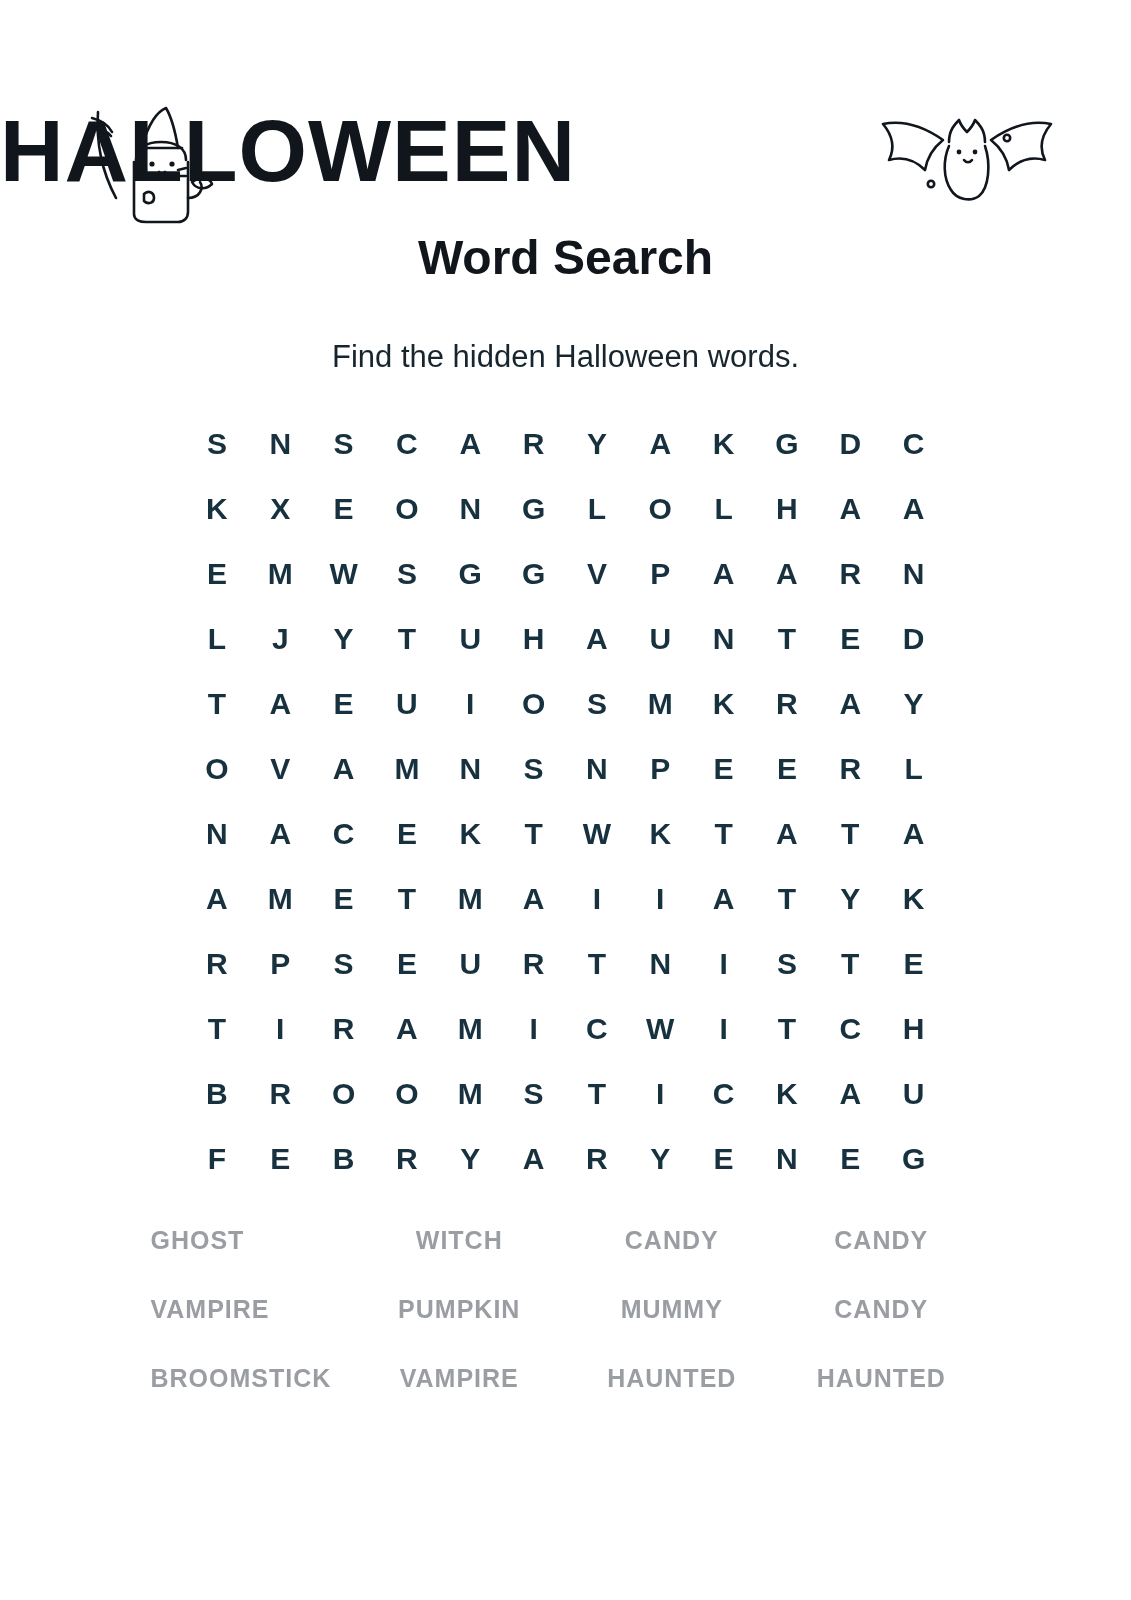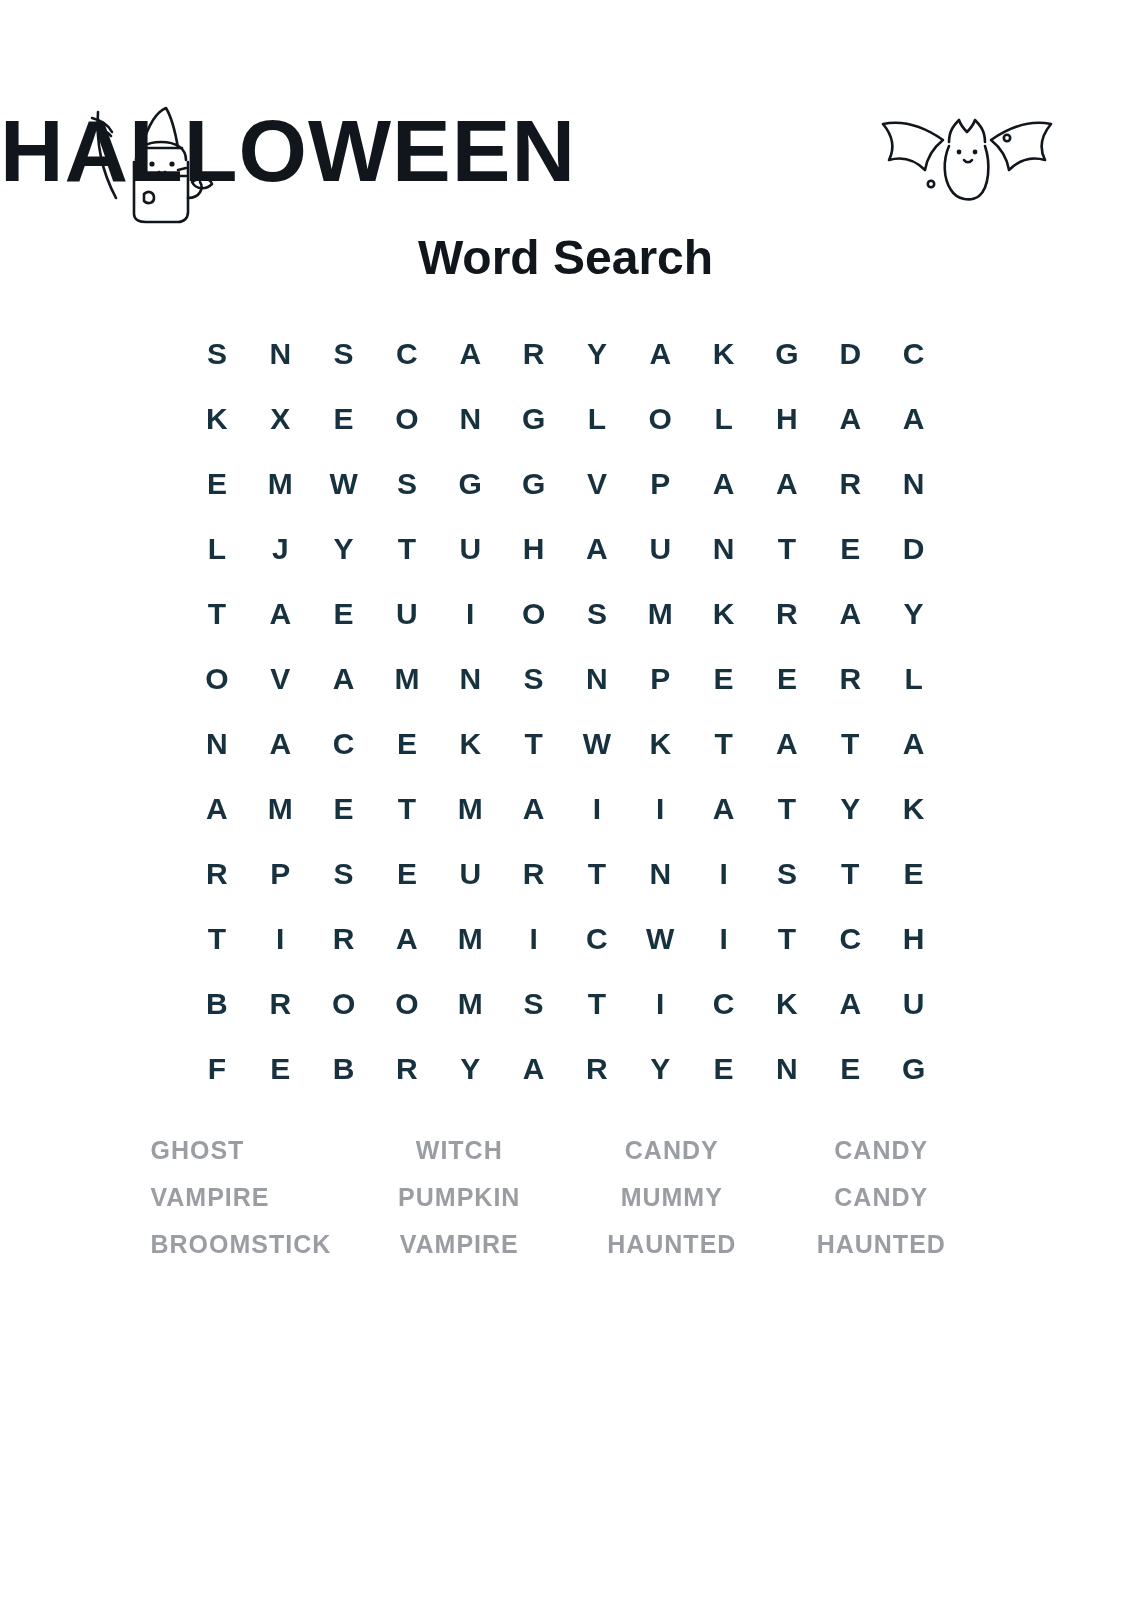--- a/index.html
+++ b/index.html
@@ -85,21 +85,21 @@
     line-height: 46px;
     letter-spacing: 0.5px;
   }
 
   
   .wordlist {
     margin: 44px auto 0 auto;
     width: 850px;
     display: grid;
     grid-template-columns: repeat(4, 1fr);
-    row-gap: 18px;
+    row-gap: 40px;
     color: #9a9ea3;
   }
   .wordlist .word {
     font-size: 25px;
     font-weight: 600;
     letter-spacing: 1px;
     text-align: center;
     white-space: nowrap;
   }
   .wordlist .col-0 { text-align: left; padding-left: 10px;}
@@ -159,20 +159,21 @@
         <circle cx="104" cy="40" r="2.4" fill="#10161b" stroke="none"></circle>
         <path d="M93 48 C95 51, 99 51, 101 48"></path>
         <circle cx="60" cy="72" r="3.2"></circle>
         <circle cx="136" cy="26" r="3.2"></circle>
       </svg>
     </span>
   </div>
 
   <div class="subtitle">Word Search</div>
 
+  <div class="instruction">Find the hidden Halloween words.</div>
 
   <div class="grid" id="grid">
       <div class="cell">S</div>
       <div class="cell">N</div>
       <div class="cell">S</div>
       <div class="cell">C</div>
       <div class="cell">A</div>
       <div class="cell">R</div>
       <div class="cell">Y</div>
       <div class="cell">A</div>

